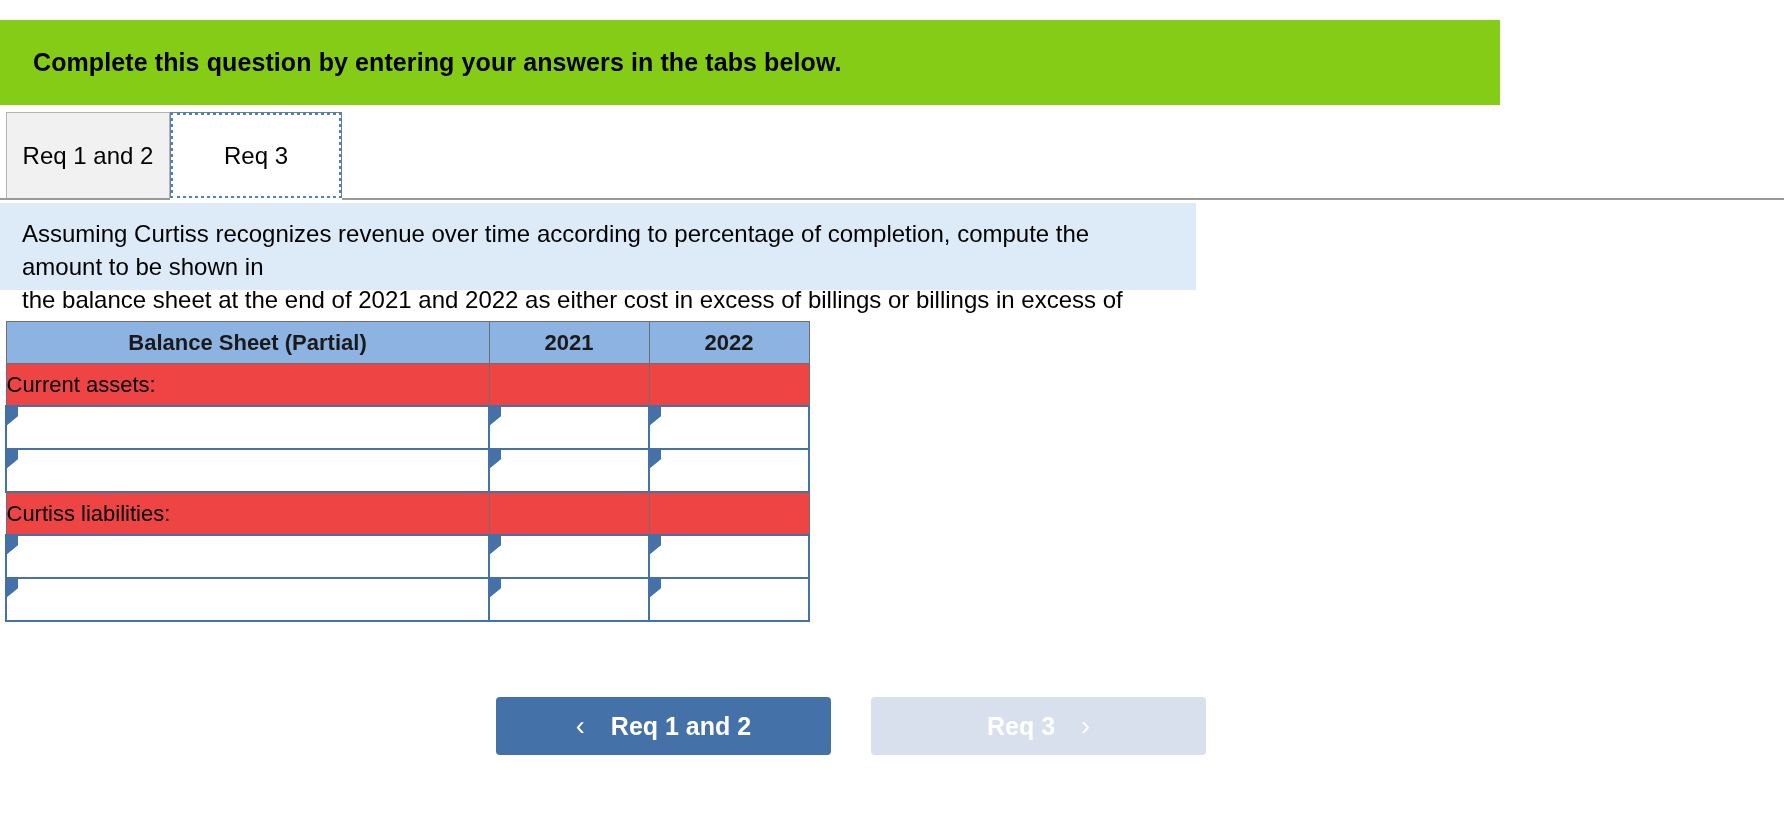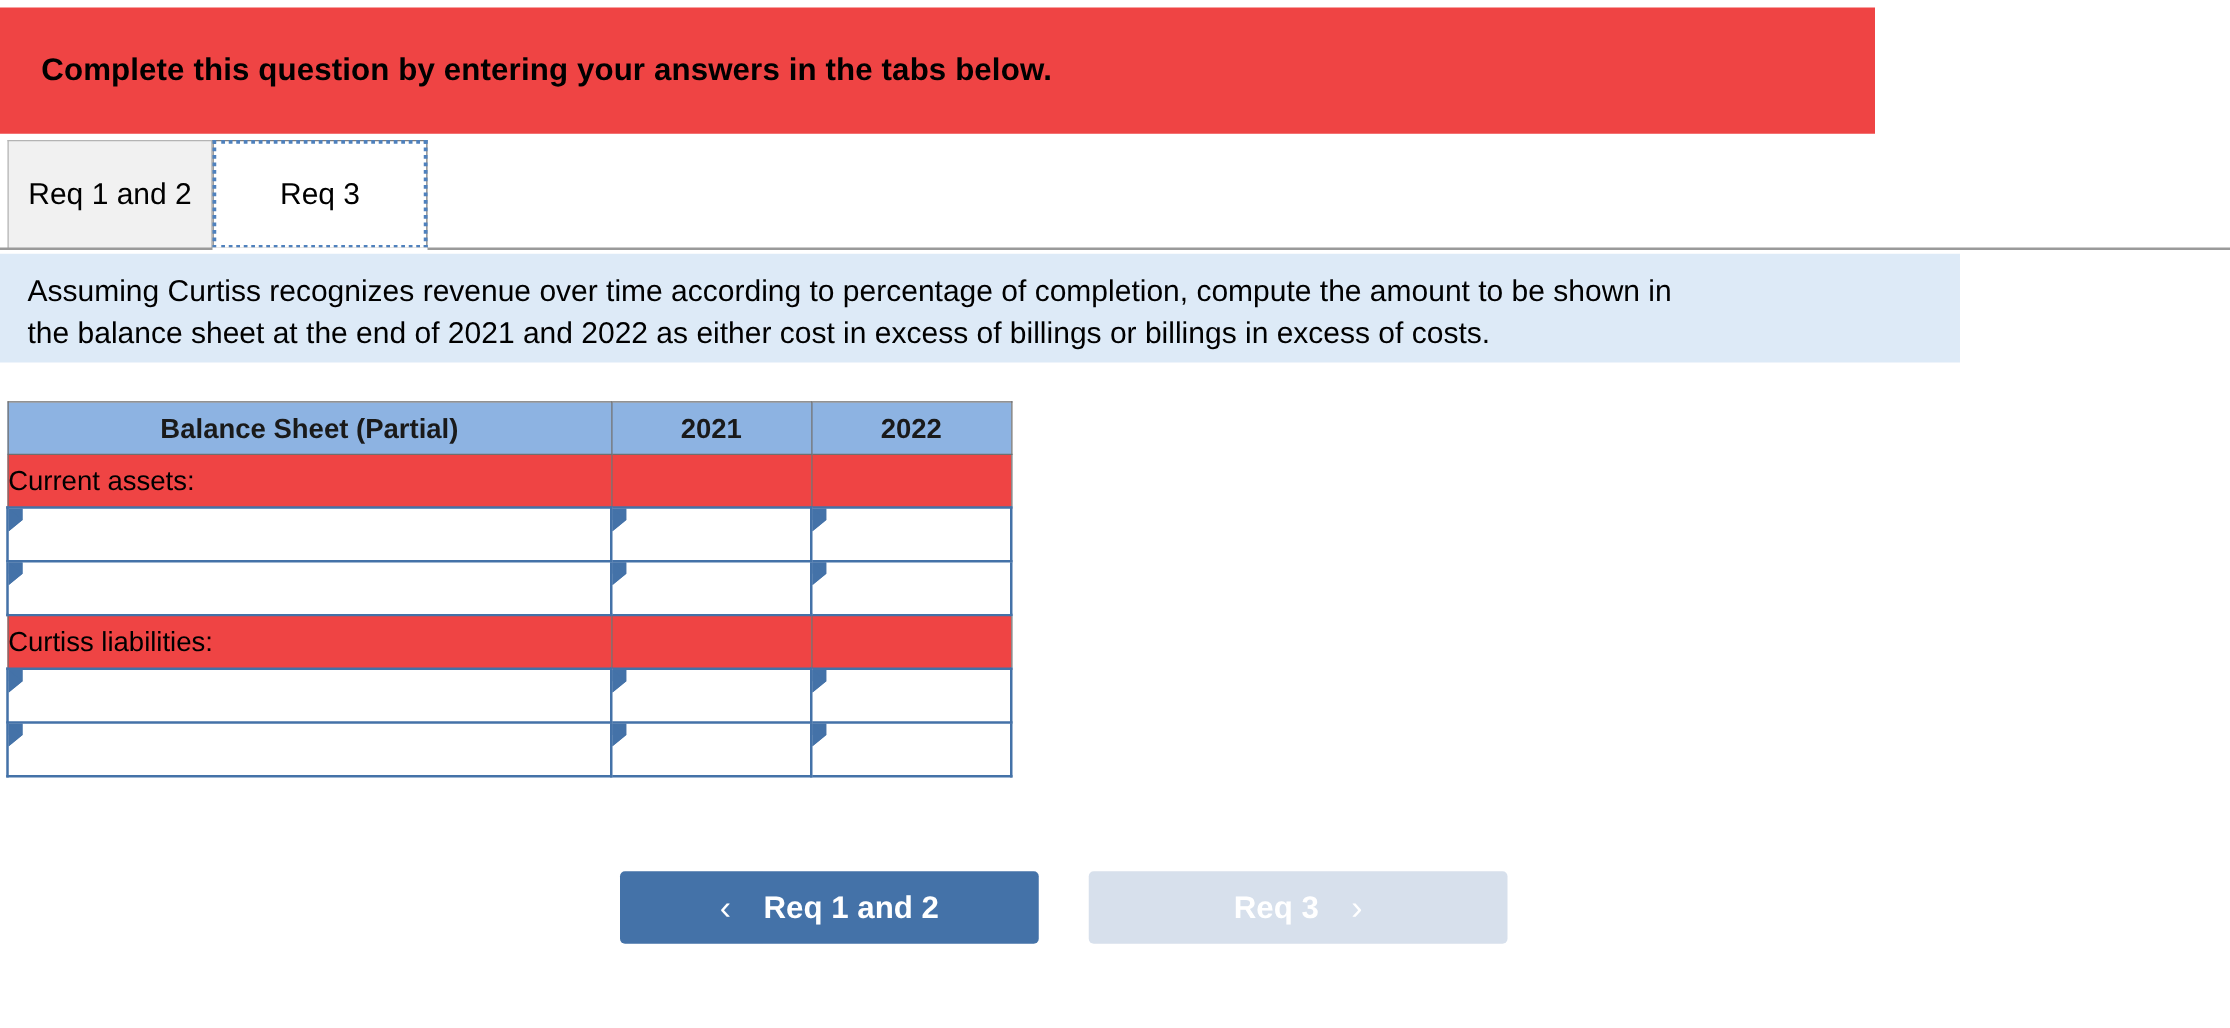--- a/index.html
+++ b/index.html
@@ -12,24 +12,24 @@
     height: 822px;
     font-family: "Liberation Sans", sans-serif;
     overflow: hidden;
     position: relative;
   }
 
   
   .banner {
     position: absolute;
     left: 0;
-    top: 6px;
+    top: 20px;
     width: 1500px;
-    height: 101px;
-    background: #ef4444;
+    height: 85px;
+    background: #84cc16;
     display: flex;
     align-items: center;
   }
   .banner-text {
     font-size: 25px;
     font-weight: bold;
     color: #000000;
     padding-left: 33px;
     letter-spacing: 0.1px;
   }
@@ -84,21 +84,21 @@
     width: 172px;
     height: 2px;
     background: #ffffff;
   }
 
   
   .instruction {
     position: absolute;
     left: 0;
     top: 203px;
-    width: 1568px;
+    width: 1196px;
     height: 87px;
     background: #ddeaf7;
     box-sizing: border-box;
     padding: 14px 40px 0 22px;
   }
   .instruction p {
     margin: 0;
     font-size: 24px;
     line-height: 33px;
     color: #000000;

